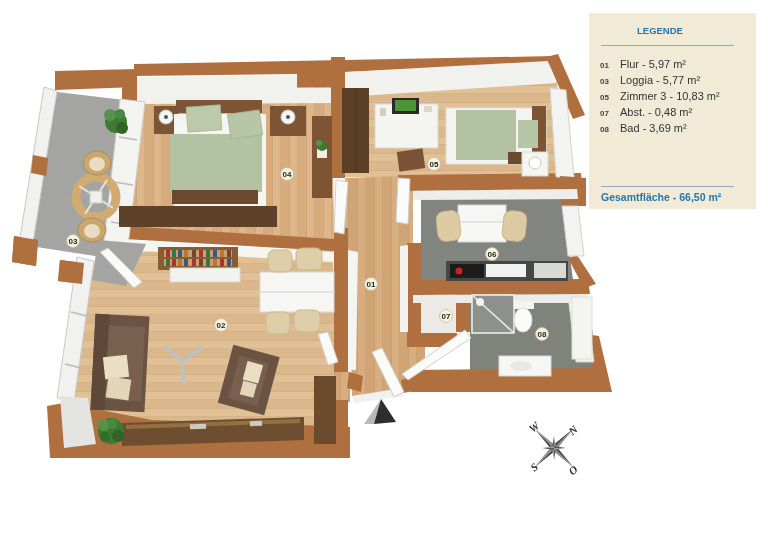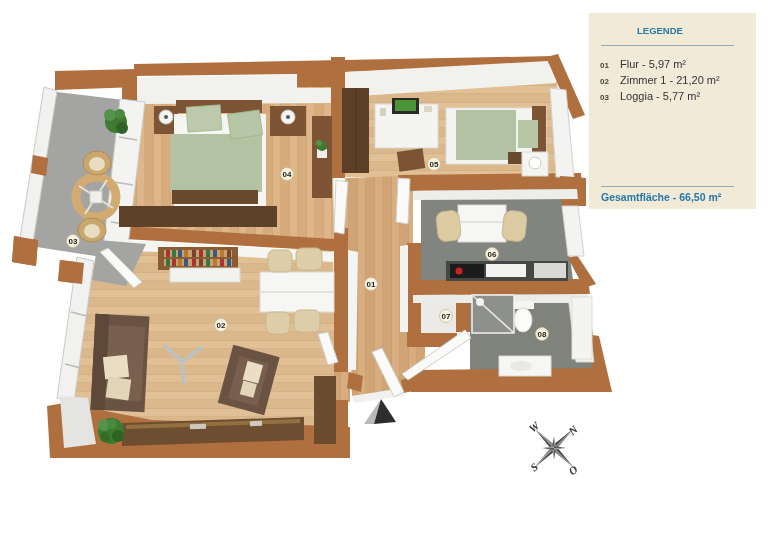--- a/index.html
+++ b/index.html
@@ -414,20 +414,22 @@
 </g>
 </svg>
 
 <div style="position:absolute;left:589px;top:13px;width:167px;height:196px;background:#f0ead6;">
 
   <div style="position:absolute;left:12px;top:12px;font-size:9.5px;font-weight:bold;color:#2777aa;padding-left:36px;">LEGENDE</div>
   <div style="position:absolute;left:12px;top:32px;width:133px;border-top:1px solid #93a9bc;"></div>
 
   <div style="position:absolute;left:11px;top:44px;font-size:11px;color:#33333a;line-height:14px;white-space:nowrap;">
     <div><span style="display:inline-block;width:20px;font-size:8px;font-weight:bold;color:#4a443c;">01</span>Flur - 5,97 m²</div>
-    <div><span style="display:inline-block;width:20px;font-size:8px;font-weight:bold;color:#4a443c;">02</span>Zimmer 1 - 21,20 m²</div>
     <div><span style="display:inline-block;width:20px;font-size:8px;font-weight:bold;color:#4a443c;">03</span>Loggia - 5,77 m²</div>
+    <div><span style="display:inline-block;width:20px;font-size:8px;font-weight:bold;color:#4a443c;">05</span>Zimmer 3 - 10,83 m²</div>
+    <div><span style="display:inline-block;width:20px;font-size:8px;font-weight:bold;color:#4a443c;">07</span>Abst. - 0,48 m²</div>
+    <div><span style="display:inline-block;width:20px;font-size:8px;font-weight:bold;color:#4a443c;">08</span>Bad - 3,69 m²</div>
   </div>
   <div style="position:absolute;left:12px;top:173px;width:133px;border-top:1px solid #93a9bc;"></div>
 
   <div style="position:absolute;left:12px;top:178px;font-size:10.5px;font-weight:bold;color:#2777aa;">Gesamtfläche - 66,50 m²</div>
 </div>
 </div>
 
 </body></html>

